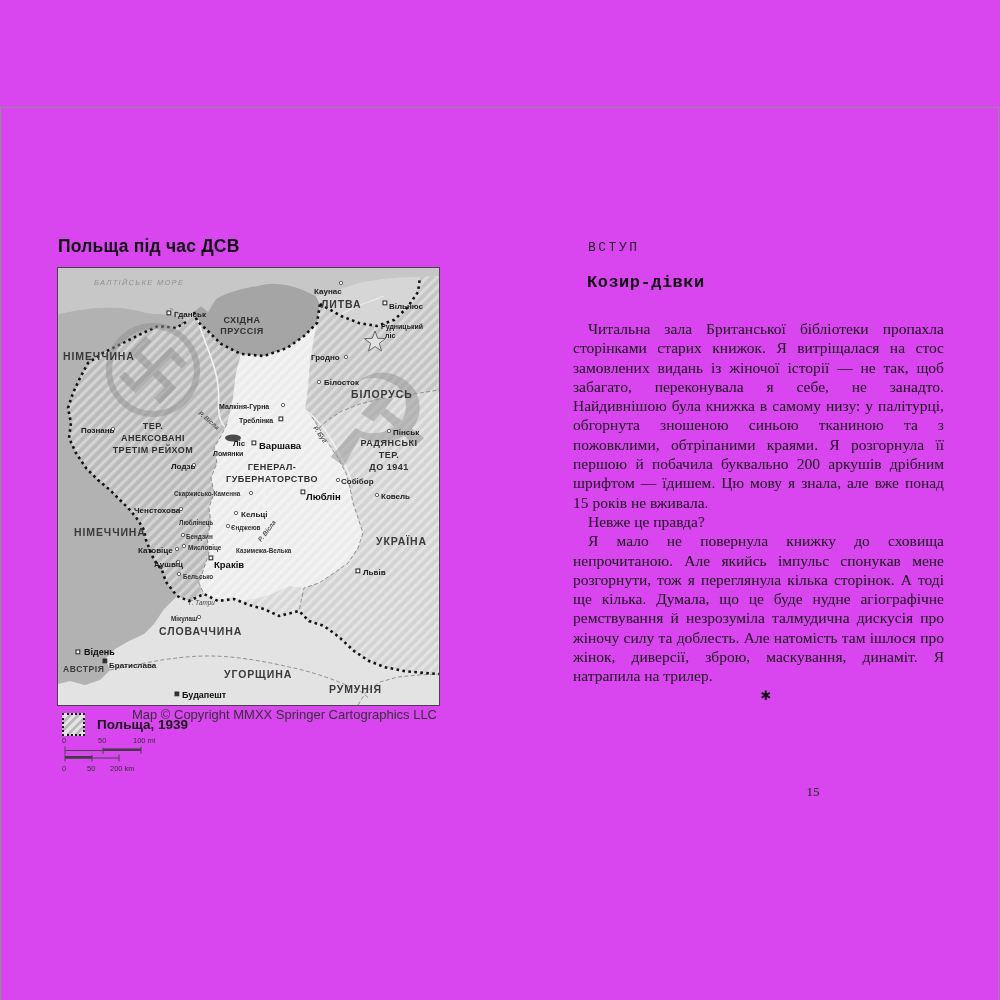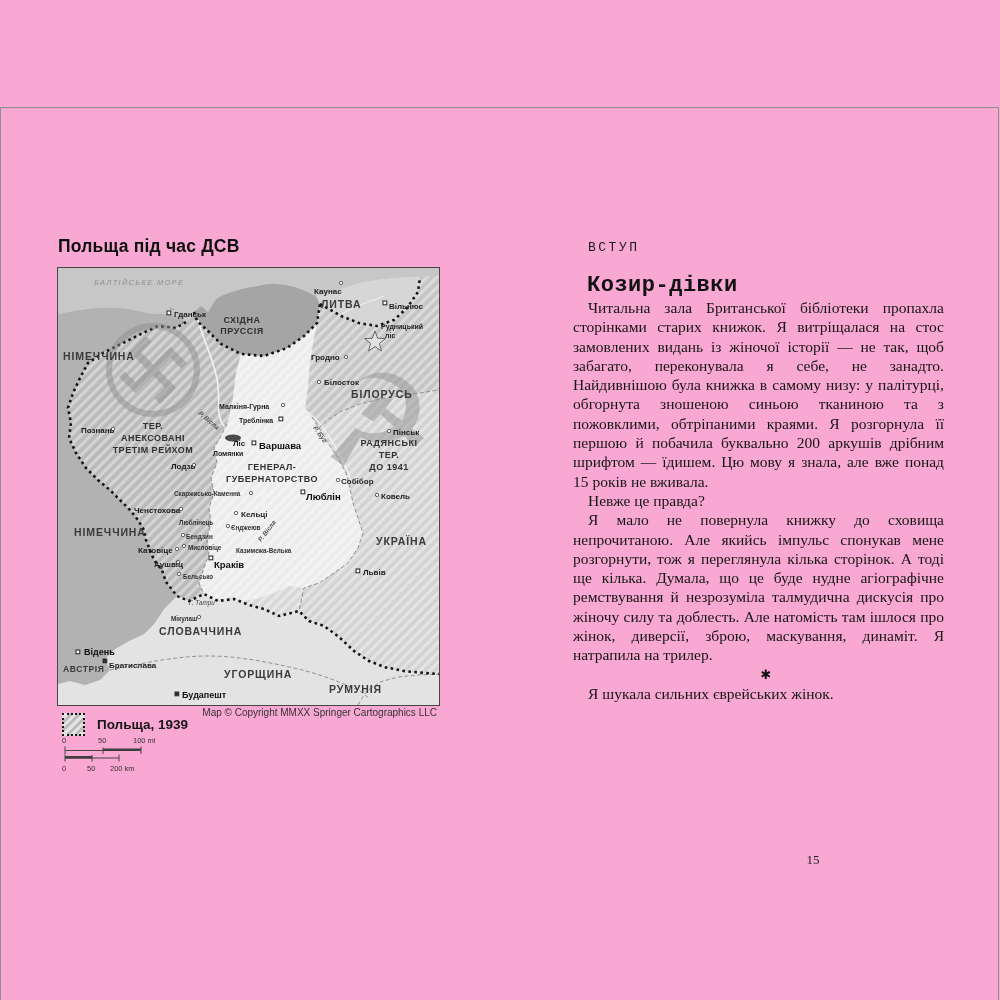--- a/index.html
+++ b/index.html
@@ -1,28 +1,28 @@
 <!DOCTYPE html>
 <html><head>
 <meta charset="utf-8">
 <style>
   html,body{margin:0;padding:0;background:#ffffff;}
-  .canvas{position:relative;width:1000px;height:1000px;background:#f9a8d4;overflow:hidden;
+  .canvas{position:relative;width:1000px;height:1000px;background:#d946ef;overflow:hidden;
           font-family:"Liberation Sans",sans-serif;}
   .photo-frame{position:absolute;left:0;top:107px;width:997px;height:1100px;
                border:1.5px solid #8f8f8f;border-bottom:none;}
   
   .map-page{position:absolute;left:57px;top:236px;width:381px;height:560px;}
   .map-title{position:absolute;left:1px;top:0;font-size:17.5px;font-weight:700;color:#0e0e0e;letter-spacing:.2px;}
   .map-svg{position:absolute;left:0;top:31px;width:381px;height:437px;border:1.5px solid #454545;background:#c7c7c7;}
   .legend{position:absolute;left:5px;top:477px;display:flex;align-items:center;font-weight:bold;}
   .legend-swatch{width:19px;height:19px;border:2.5px dotted #151515;
     background:repeating-linear-gradient(135deg,#e3e3e3 0 3px,#bcbcbc 3px 6px);}
   .legend-label{margin-left:12px;font-size:13.5px;color:#161616;}
-  .map-copyright{position:absolute;right:1px;top:471px;font-size:10px;color:#333;}
+  .map-copyright{position:absolute;right:1px;top:471px;font-size:13px;color:#333;}
   .scale-label{position:absolute;font-size:7.5px;color:#333;}
   .scale-svg{position:absolute;left:7px;top:509px;}
   
   .map-svg text{font-family:"Liberation Sans",sans-serif;}
   text.sea{font-size:7.5px;font-style:italic;fill:#8f8f8f;letter-spacing:1.3px;}
   text.ctry{font-size:10.5px;font-weight:700;fill:#3a3a3a;letter-spacing:.9px;}
   text.ctry-sm{font-size:8.5px;font-weight:700;fill:#3a3a3a;letter-spacing:.6px;}
   text.reg{font-size:9px;font-weight:700;fill:#303030;text-anchor:middle;letter-spacing:.5px;}
   text.city{font-size:8px;font-weight:600;fill:#1c1c1c;}
   text.city7{font-size:7px;font-weight:600;fill:#1c1c1c;}
@@ -30,27 +30,27 @@
   text.city-b9{font-size:9px;font-weight:700;fill:#0f0f0f;}
   text.sm{font-size:6.3px;font-weight:600;fill:#333;}
   text.sm-i{font-size:6.3px;font-style:italic;fill:#444;}
   text.riv{font-size:6.5px;font-style:italic;font-weight:600;fill:#555;}
   .mk-sq{fill:#ffffff;stroke:#222;stroke-width:1;}
   .mk-sqf{fill:#2e2e2e;stroke:#2e2e2e;stroke-width:1;}
   .mk-c{fill:#fbfbfb;stroke:#555;stroke-width:.9;}
   
   .text-page{position:absolute;left:573px;top:232px;width:371px;color:#141414;}
   .kicker{font-family:"Liberation Mono",monospace;font-size:13px;letter-spacing:2.5px;margin:8px 0 8px 15px;color:#1a1a1a;}
-  .chapter-title{font-family:"Liberation Mono",monospace;font-size:22px;font-weight:700;letter-spacing:.5px;margin:18px 0 0 14px;color:#111;}
-  .body-text{font-family:"Liberation Serif",serif;font-size:15.5px;line-height:19.3px;
+  .chapter-title{font-family:"Liberation Mono",monospace;font-size:17px;font-weight:700;letter-spacing:.5px;margin:18px 0 0 14px;color:#111;}
+  .body-text{margin-top:27px;font-family:"Liberation Serif",serif;font-size:15.5px;line-height:19.3px;
              text-align:justify;color:#151515;}
   .body-text p{margin:0;text-indent:15px;}
   .divider{text-align:center;font-size:13px;margin:12px 0 11px;color:#111;
            font-family:"DejaVu Sans",sans-serif;text-indent:0;}
-  .page-num{position:absolute;left:793px;top:852px;width:40px;text-align:center;
+  .page-num{position:absolute;left:793px;top:784px;width:40px;text-align:center;
             font-family:"Liberation Serif",serif;font-size:13px;color:#222;}
 </style>
 </head>
 <body>
 
 <div class="canvas">
   <div class="photo-frame"></div>
 
   <div class="map-page">
     <div class="map-title">Польща під час ДСВ</div>
@@ -238,17 +238,16 @@
   </div>
 
   <div class="text-page">
     <div class="kicker">ВСТУП</div>
     <div class="chapter-title">Козир-дівки</div>
     <div class="body-text">
       <p>Читальна зала Британської бібліотеки пропахла сторінками старих книжок. Я витріщалася на стос замовлених видань із жіночої історії — не так, щоб забагато, переконувала я себе, не занадто. Найдивнішою була книжка в самому низу: у палітурці, обгорнута зношеною синьою тканиною та з пожовклими, обтріпаними краями. Я розгорнула її першою й побачила буквально 200 аркушів дрібним шрифтом — їдишем. Цю мову я знала, але вже понад 15 років не вживала.</p>
       <p>Невже це правда?</p>
       <p>Я мало не повернула книжку до сховища непрочитаною. Але якийсь імпульс спонукав мене розгорнути, тож я переглянула кілька сторінок. А тоді ще кілька. Думала, що це буде нудне агіографічне ремствування й незрозуміла талмудична дискусія про жіночу силу та доблесть. Але натомість там ішлося про жінок, диверсії, зброю, маскування, динаміт. Я натрапила на трилер.</p>
       <p class="divider">✱</p>
-      <p>Я шукала сильних єврейських жінок.</p>
     </div>
   </div>
   <div class="page-num">15</div>
 </div>
 
 </body></html>

